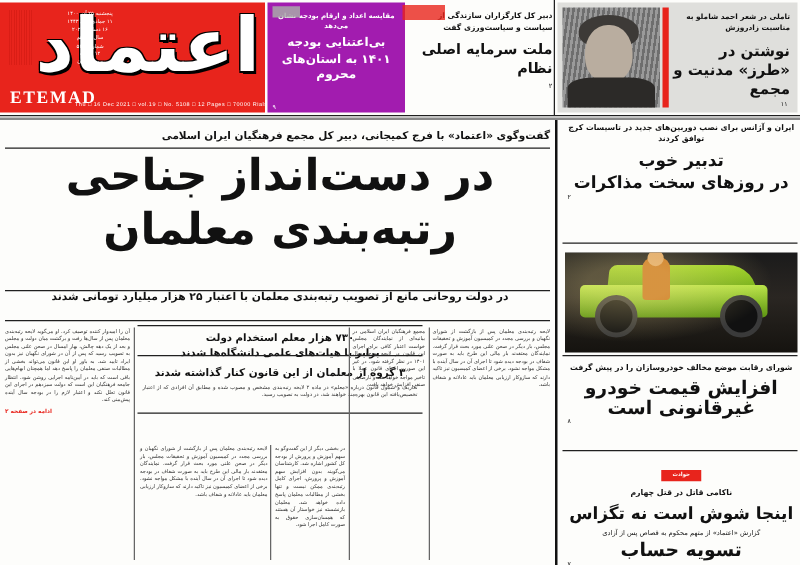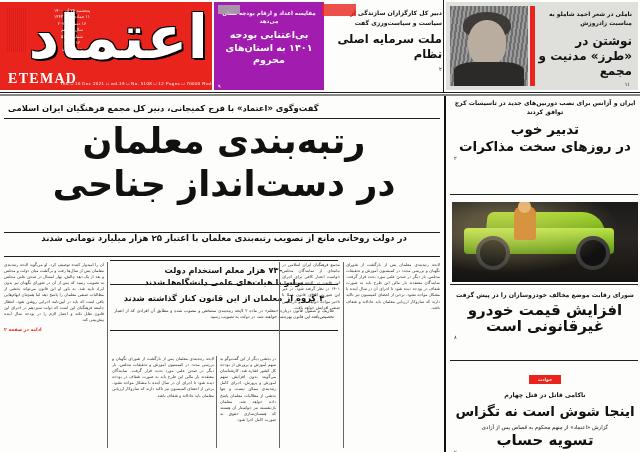--- a/index.html
+++ b/index.html
@@ -110,21 +110,21 @@
     position:absolute;left:84px;top:4px;width:5px;height:80px;background:#e8241c;
   }
   .phototease .pt-text{position:absolute;right:6px;top:8px;width:96px;text-align:right;}
   .phototease .pt-kicker{font-size:5.9px;line-height:9px;font-weight:bold;}
   .phototease .pt-title{font-size:12px;line-height:15px;font-weight:bold;padding-top:6px;}
   .phototease .pt-page{position:absolute;right:8px;bottom:3px;font-size:5px;}
 
   
   .leadwrap{position:absolute;left:2px;top:96px;width:444px;height:160px;direction:rtl;}
   .lead-kicker{
-    position:absolute;right:6px;top:6px;width:432px;text-align:left;
+    position:absolute;right:6px;top:6px;width:432px;text-align:right;
     font-size:8.4px;font-weight:bold;line-height:12px;
   }
   .lead-title{
     position:absolute;right:6px;top:24px;width:432px;text-align:center;
     font-size:35px;font-weight:bold;line-height:43px;letter-spacing:-.5px;
   }
   .lead-sub{
     position:absolute;right:6px;top:136px;width:432px;text-align:center;
     font-size:8.6px;font-weight:bold;line-height:13px;
   }
@@ -237,22 +237,22 @@
     </div>
 
     <div class="hrule" style="left:0;top:92px;width:640px;"></div>
     <div class="hrule" style="left:0;top:94px;width:640px;height:2px;background:#888;"></div>
     <div class="vrule" style="left:443px;top:0;height:92px;"></div>
   </div>
 
   <div class="leadwrap">
     <div class="lead-kicker">گفت‌وگوی «اعتماد» با فرج کمیجانی، دبیر کل مجمع فرهنگیان ایران اسلامی</div>
     <div class="lead-title">
+      <div>در دست‌انداز جناحی</div>
       <div>رتبه‌بندی معلمان</div>
-      <div>در دست‌انداز جناحی</div>
     </div>
     <div class="lead-sub">در دولت روحانی مانع از تصویب رتبه‌بندی معلمان با اعتبار ۲۵ هزار میلیارد تومانی شدند</div>
   </div>
 
   <div class="hrule" style="left:4px;top:118px;width:436px;"></div>
   <div class="hrule" style="left:4px;top:232px;width:436px;"></div>
   <div class="hrule" style="left:4px;top:256px;width:436px;"></div>
 
   <div class="deck">
     <div class="deck-kicker">

